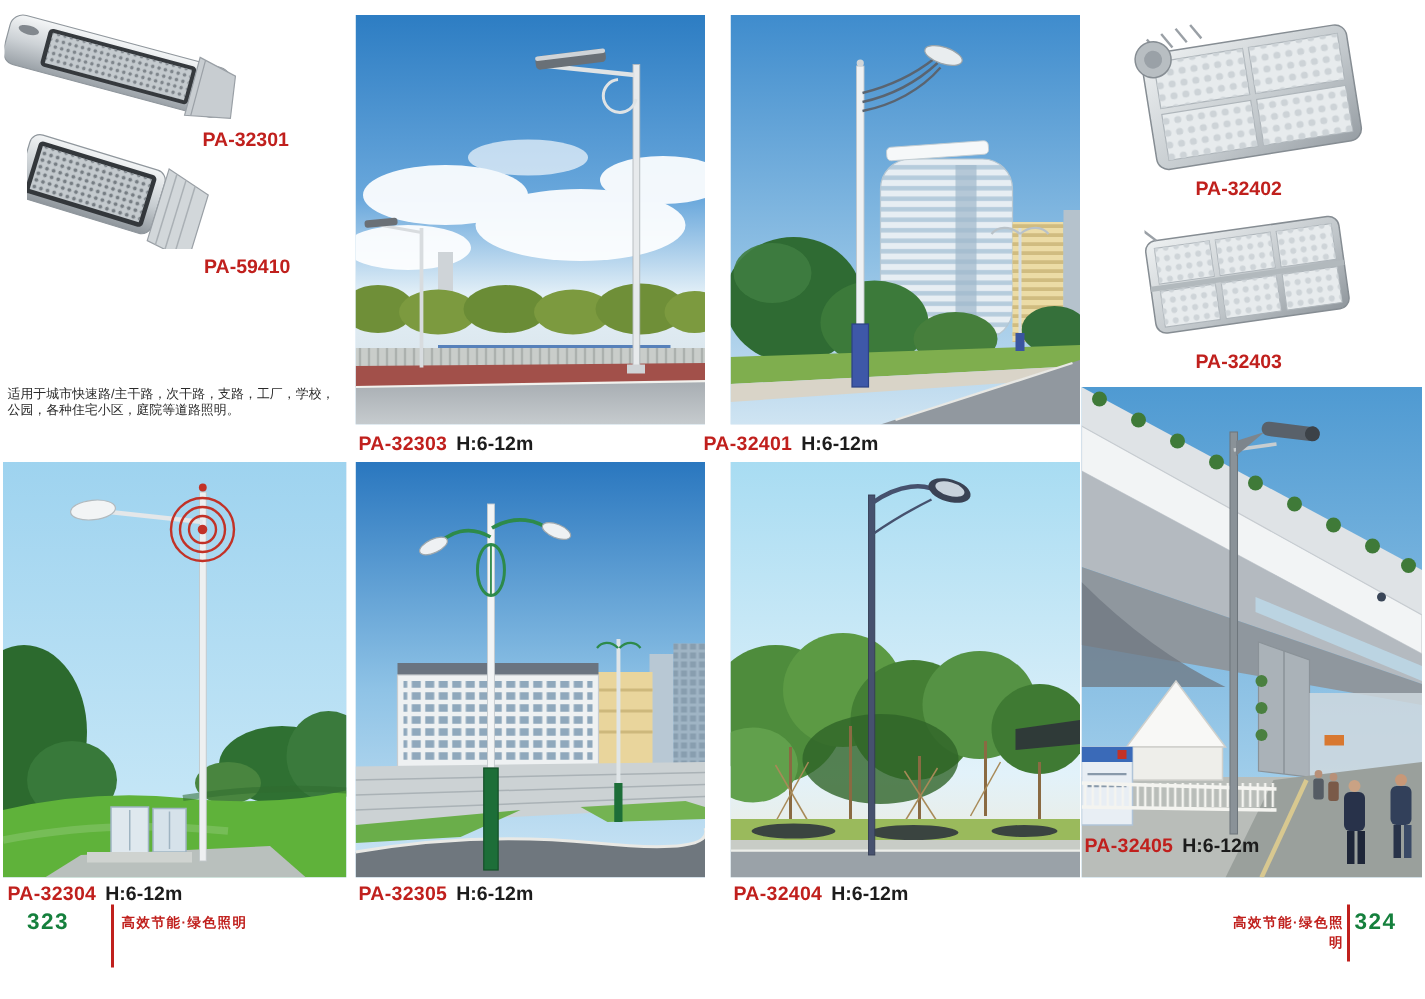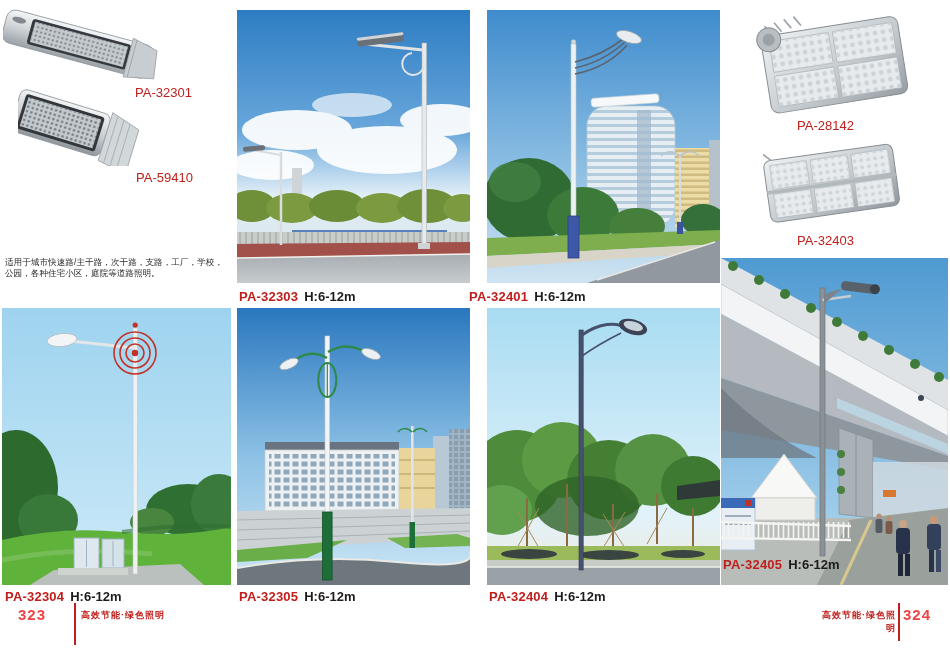--- a/index.html
+++ b/index.html
@@ -4,25 +4,25 @@
 <style>
   html,body{margin:0;padding:0;background:#ffffff;}
   .page{position:relative;width:950px;height:666px;background:#ffffff;overflow:hidden;
         font-family:"Liberation Sans","DejaVu Sans",sans-serif;}
   .photo{position:absolute;overflow:hidden;background:#cfe4f2;}
   .photo svg{display:block;}
   .prod-art{position:absolute;}
   .code{color:#c0201d;font-weight:bold;font-size:13px;letter-spacing:.2px;}
   .hval{color:#1c1c1c;font-size:13px;margin-left:6px;font-weight:bold;}
   .plabel{position:absolute;white-space:nowrap;}
-  .prod-code{position:absolute;color:#c0201d;font-weight:normal;font-size:13px;white-space:nowrap;}
+  .prod-code{position:absolute;color:#c0201d;font-weight:bold;font-size:13px;white-space:nowrap;}
   .desc{position:absolute;left:5px;width:218px;color:#2a2a2a;}
   .desc h4{margin:0 0 3px 0;font-size:9.5px;color:#c0201d;font-weight:bold;}
   .desc p{margin:0;font-size:8.6px;line-height:11px;text-align:justify;}
-  .footer-num{position:absolute;font-size:15px;font-weight:bold;color:#ef4444;letter-spacing:1px;}
+  .footer-num{position:absolute;font-size:15px;font-weight:bold;color:#15803d;letter-spacing:1px;}
   .footer-slogan{position:absolute;font-size:9px;font-weight:bold;color:#c0201d;letter-spacing:1px;}
   .vline{position:absolute;width:2px;background:#c0201d;}
 </style>
 </head>
 <body>
 
 <div class="page">
 
   <div class="prod-art" style="left:3px;top:4px;width:172px;height:78px">
     <svg width="172" height="78" viewBox="0 0 172 78">
@@ -229,21 +229,21 @@
           <rect x="10" y="20" width="60" height="31"></rect>
             <rect x="74" y="20" width="60" height="31"></rect>
           <rect x="10" y="55" width="60" height="31"></rect>
             <rect x="74" y="55" width="60" height="31"></rect>
         </g>
         <circle cx="10" cy="18" r="12" fill="#b8bec2" stroke="#868d93" stroke-width="1"></circle>
         <circle cx="10" cy="18" r="6" fill="#9aa1a7"></circle>
       </g>
     </svg>
   </div>
-  <div class="prod-code" style="left:797px;top:118px">PA-28142</div>
+  <div class="prod-code" style="left:797px;top:118px">PA-32402</div>
 
   <div class="prod-art" style="left:763px;top:140px;width:140px;height:92px">
     <svg width="140" height="92" viewBox="0 0 140 92">
       <defs>
         <linearGradient id="p4b" x1="0" y1="0" x2="1" y2="1">
           <stop offset="0" stop-color="#eef1f2"></stop>
             <stop offset=".6" stop-color="#bfc5c9"></stop>
             <stop offset="1" stop-color="#8f969c"></stop>
         </linearGradient>
         <pattern id="p4l" width="7" height="7" patternUnits="userSpaceOnUse">

